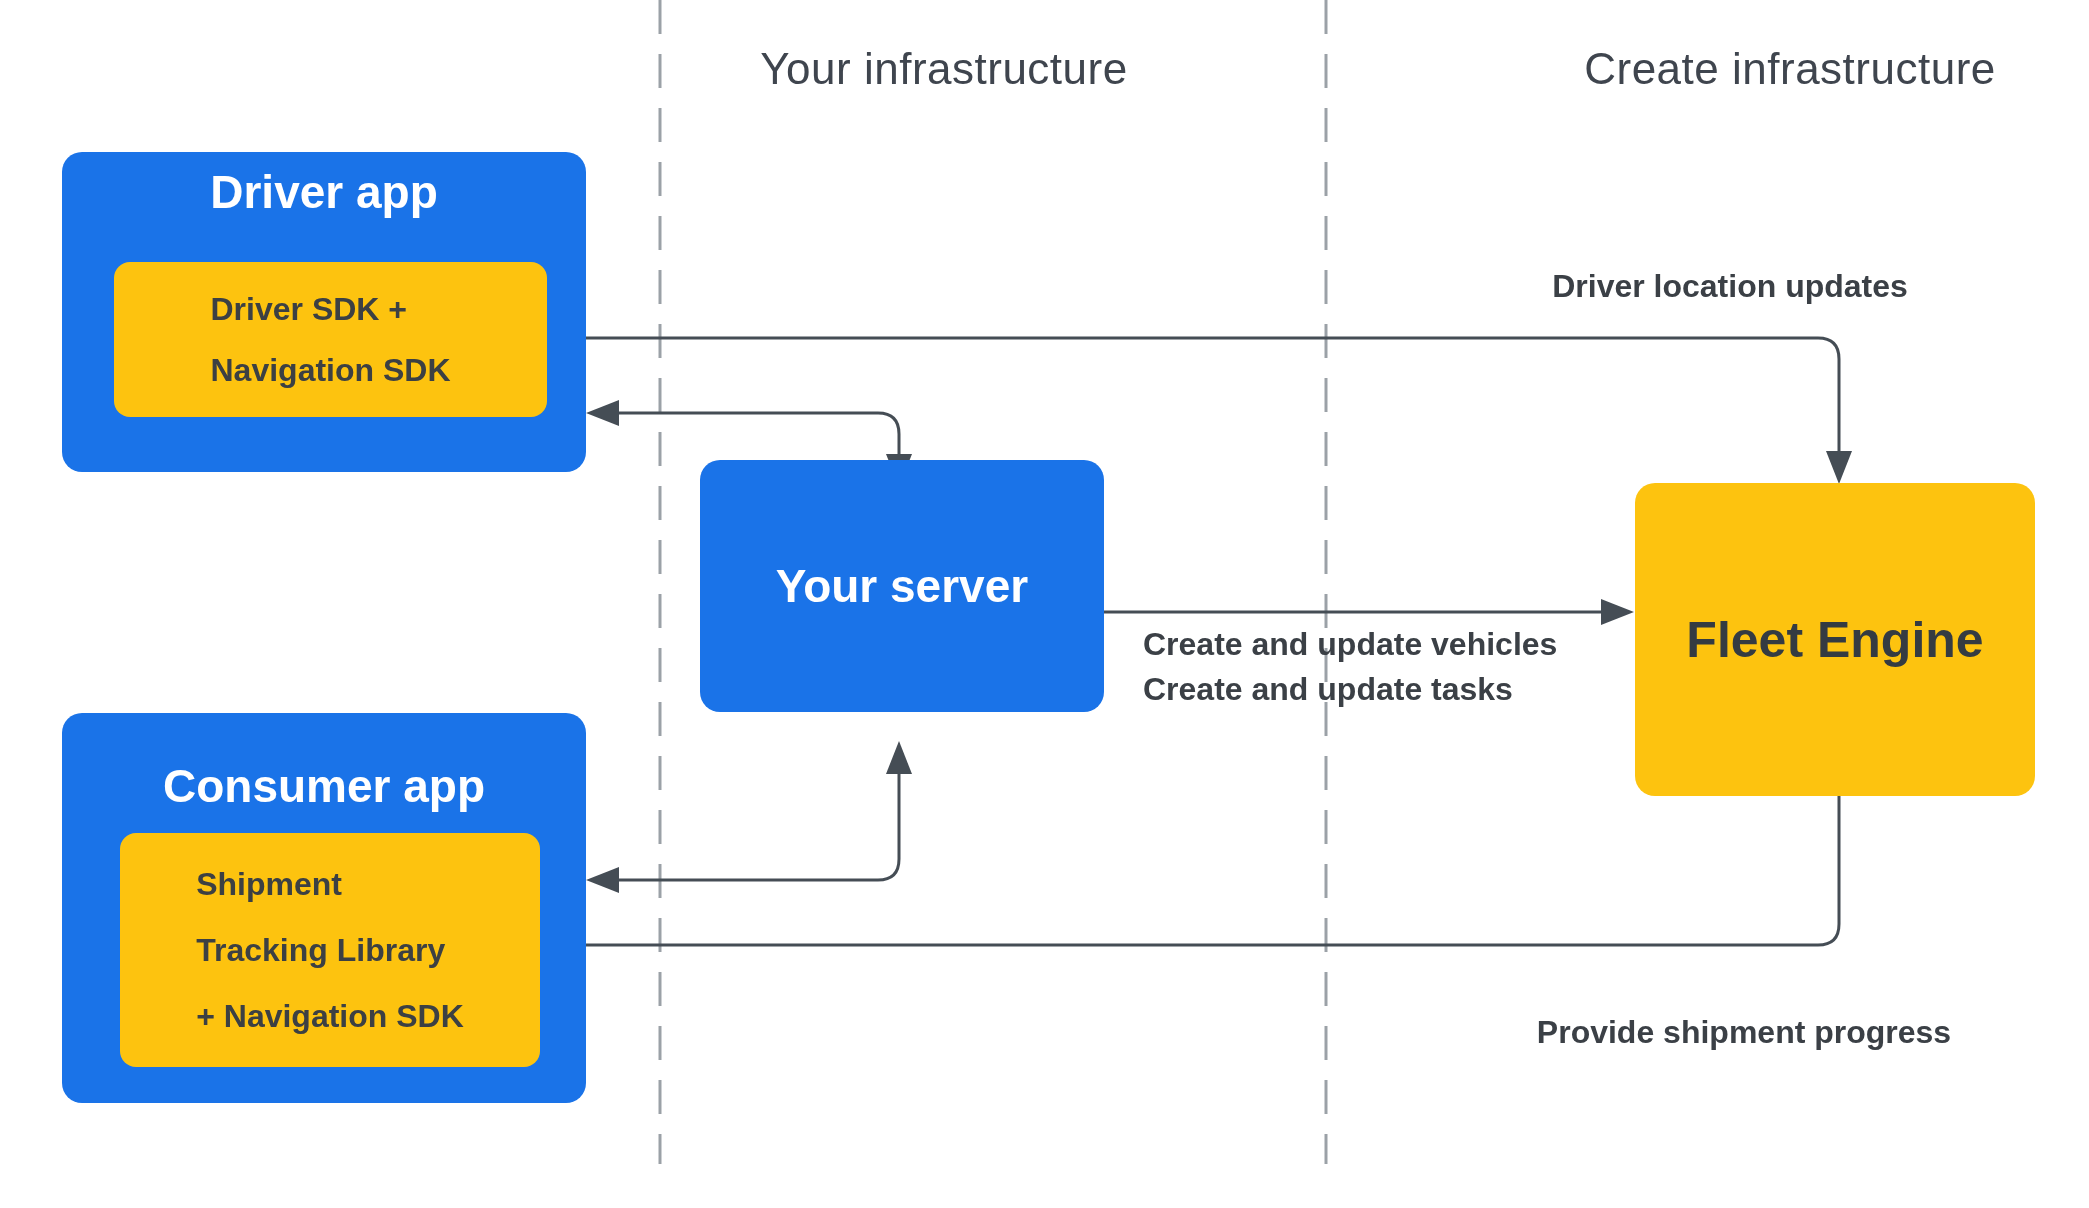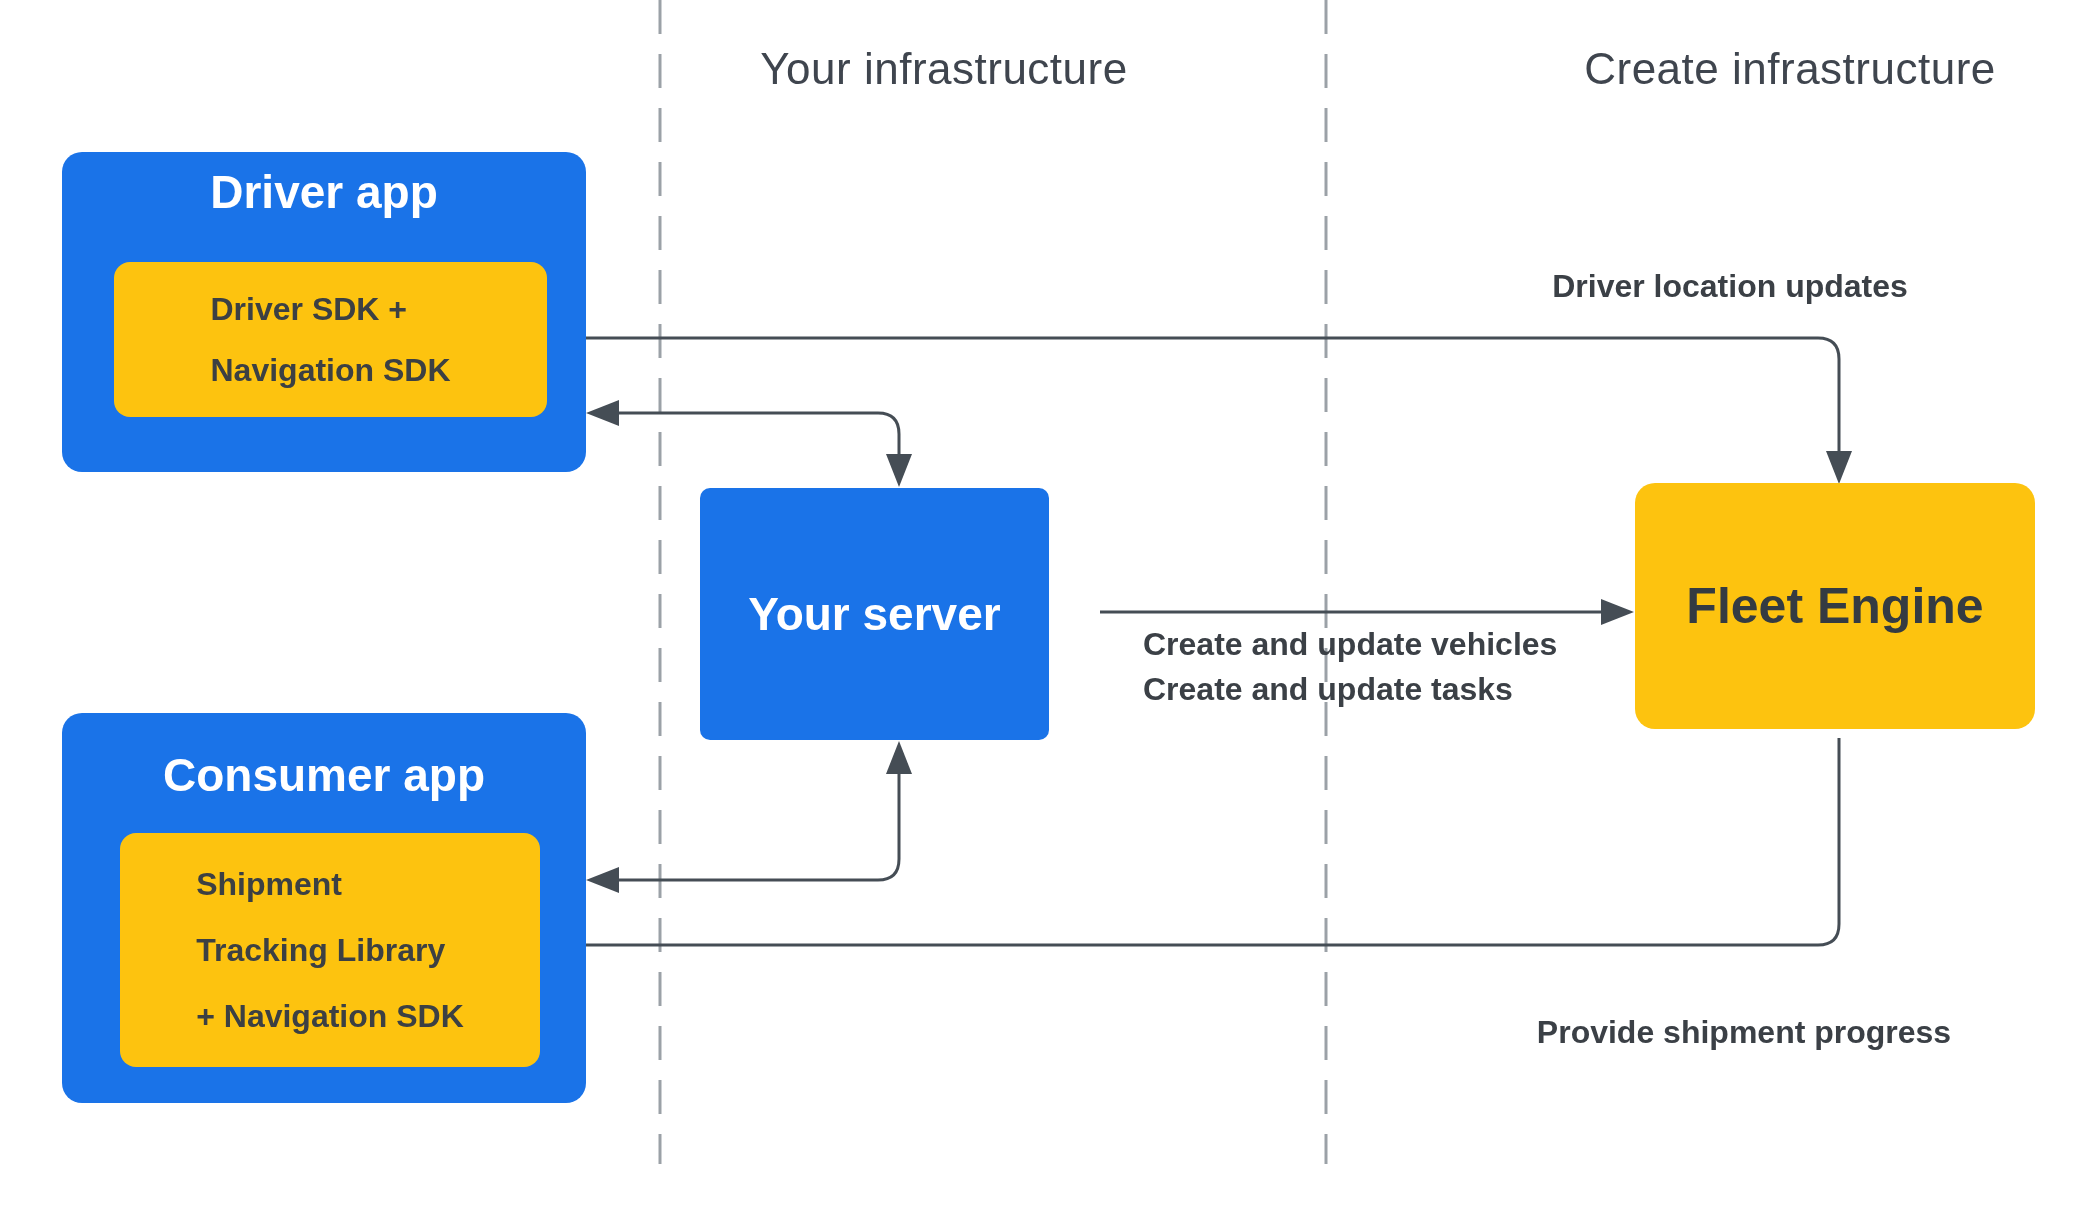--- a/index.html
+++ b/index.html
@@ -44,28 +44,28 @@
 
   .node-title {
     width: 100%;
     text-align: center;
     color: #ffffff;
     font-weight: bold;
     font-size: 46px;
     line-height: 56px;
   }
   #driver-app   { left: 62px;  top: 152px; width: 524px; height: 320px; padding-top: 12px; }
-  #consumer-app { left: 62px;  top: 713px; width: 524px; height: 390px; padding-top: 34px; }
+  #consumer-app { left: 62px;  top: 713px; width: 524px; height: 390px; padding-top: 45px; }
 
   #your-server  {
-    left: 700px; top: 488px; width: 349px; height: 252px;
-    display: flex; align-items: center; justify-content: center; border-radius: 10px;
+    left: 700px; top: 460px; width: 404px; height: 252px;
+    display: flex; align-items: center; justify-content: center;
   }
   #fleet-engine {
-    left: 1635px; top: 483px; width: 400px; height: 246px;
+    left: 1635px; top: 483px; width: 400px; height: 313px;
     display: flex; align-items: center; justify-content: center;
   }
   #fleet-engine .node-title {
     color: #343b42;
     font-size: 50px;
   }
 
   .sdk-box {
     position: absolute;
     background: #fdc30f;

